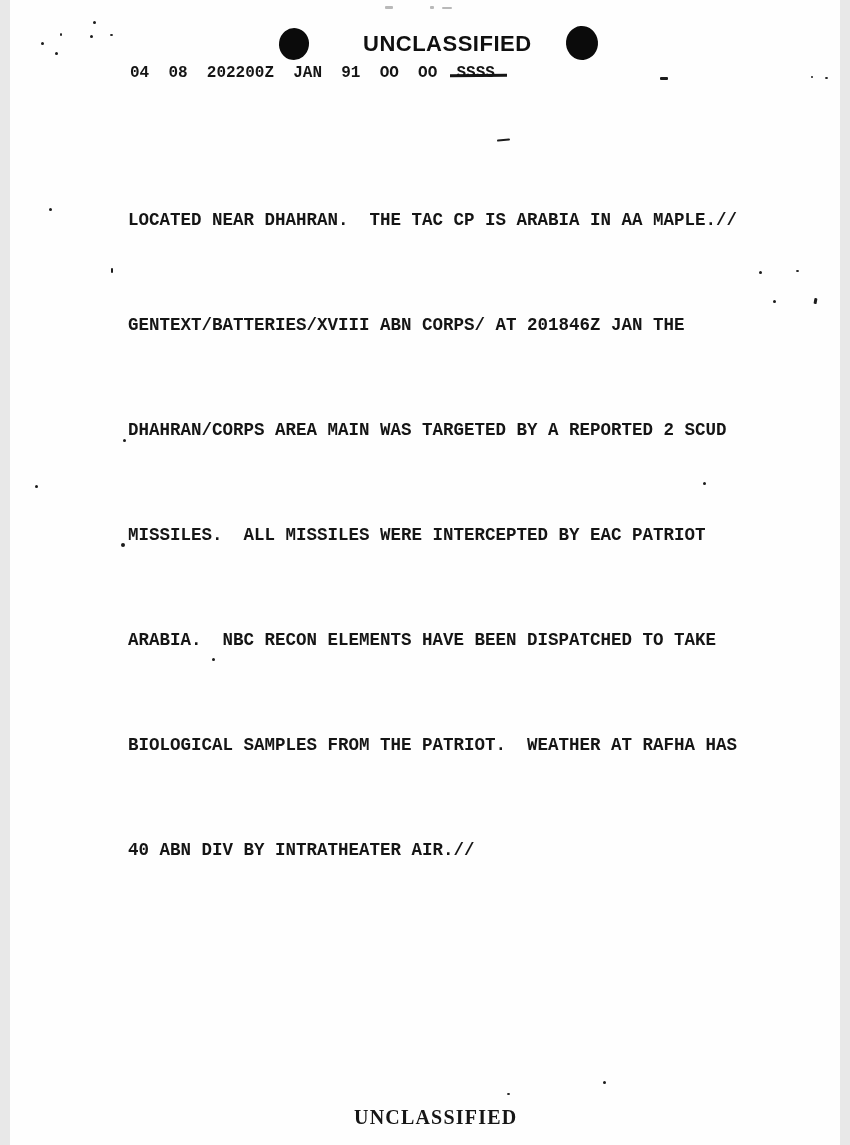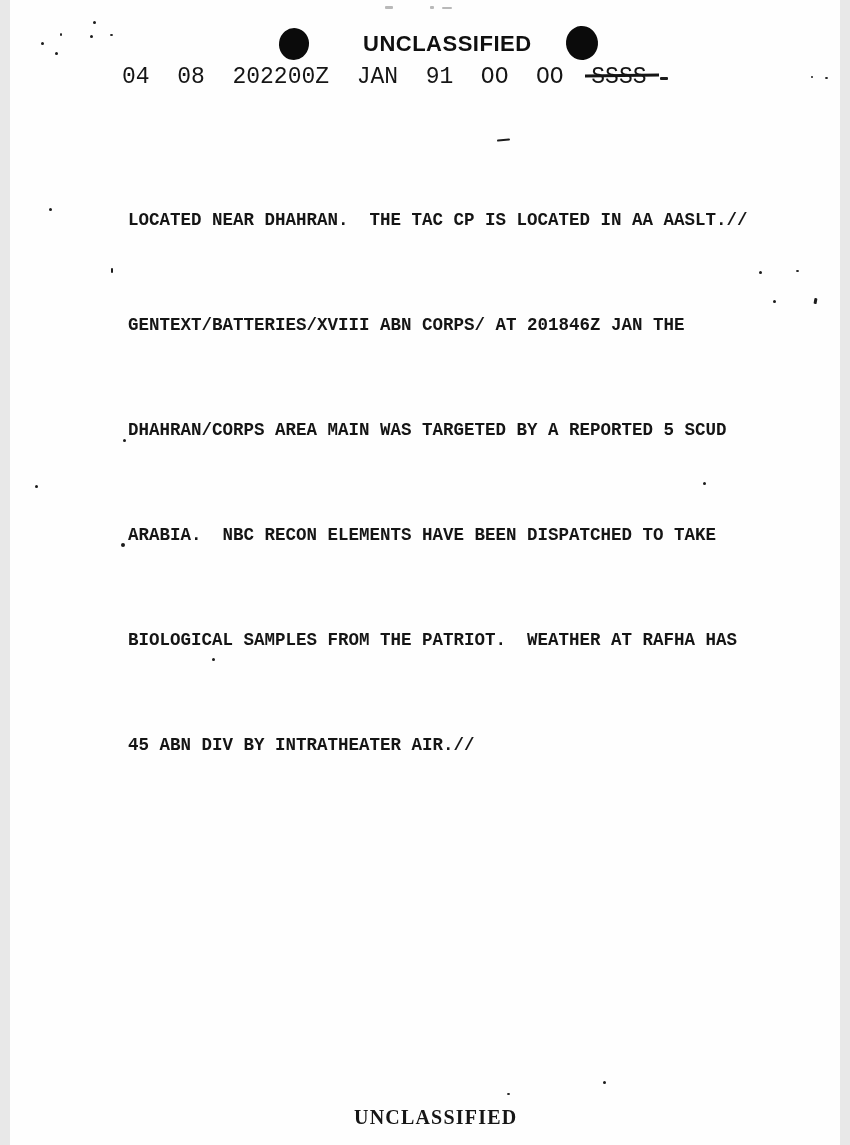--- a/index.html
+++ b/index.html
@@ -10,22 +10,22 @@
   }
   .redaction { position:absolute; background:#0b0b0b; border-radius:50%; }
   .dot-left  { left:269px; top:28px; width:30px; height:32px; transform:rotate(8deg); }
   .dot-right { left:556px; top:26px; width:32px; height:34px; transform:rotate(-5deg); }
   .header-classification {
     position:absolute; left:353px; top:31px;
     font-family:"Liberation Sans",sans-serif; font-weight:bold;
     font-size:22px; letter-spacing:0.5px; color:#101010;
   }
   .date-line {
-    position:absolute; left:112px; top:64px;
-    font-size:23px; font-weight:normal; white-space:pre; letter-spacing:0;
+    position:absolute; left:120px; top:64px;
+    font-size:16px; font-weight:bold; white-space:pre; letter-spacing:0;
   }
   .strike { position:relative; }
   .strike::after {
     content:""; position:absolute; left:-6px; right:-13px; top:10px;
     height:2.5px; background:#151515; transform:rotate(-0.6deg);
   }
   .body-text {
     position:absolute; left:118px; top:133px;
     font-size:17.5px; font-weight:bold; line-height:35px;
     white-space:pre; letter-spacing:0;
@@ -44,26 +44,27 @@
 
 <div class="page">
 
   <div class="redaction dot-left"></div>
   <div class="header-classification">UNCLASSIFIED</div>
   <div class="redaction dot-right"></div>
 
   <div class="date-line"><span>04  08  202200Z  JAN  91  OO  OO  </span><span class="strike">SSSS</span></div>
 
   <div class="body-text">
-    <div>LOCATED NEAR DHAHRAN.  THE TAC CP IS LOCATED IN AA AASLT.//</div>
+    <div>LOCATED NEAR DHAHRAN.  THE TAC CP IS ARABIA IN AA MAPLE.//</div>
     <div>GENTEXT/BATTERIES/XVIII ABN CORPS/ AT 201846Z JAN THE</div>
-    <div>DHAHRAN/CORPS AREA MAIN WAS TARGETED BY A REPORTED 5 SCUD</div>
+    <div>DHAHRAN/CORPS AREA MAIN WAS TARGETED BY A REPORTED 2 SCUD</div>
+    <div>MISSILES.  ALL MISSILES WERE INTERCEPTED BY EAC PATRIOT</div>
     <div>ARABIA.  NBC RECON ELEMENTS HAVE BEEN DISPATCHED TO TAKE</div>
     <div>BIOLOGICAL SAMPLES FROM THE PATRIOT.  WEATHER AT RAFHA HAS</div>
-    <div>45 ABN DIV BY INTRATHEATER AIR.//</div>
+    <div>40 ABN DIV BY INTRATHEATER AIR.//</div>
     
     
     
     
     
     
     
     
     
     

